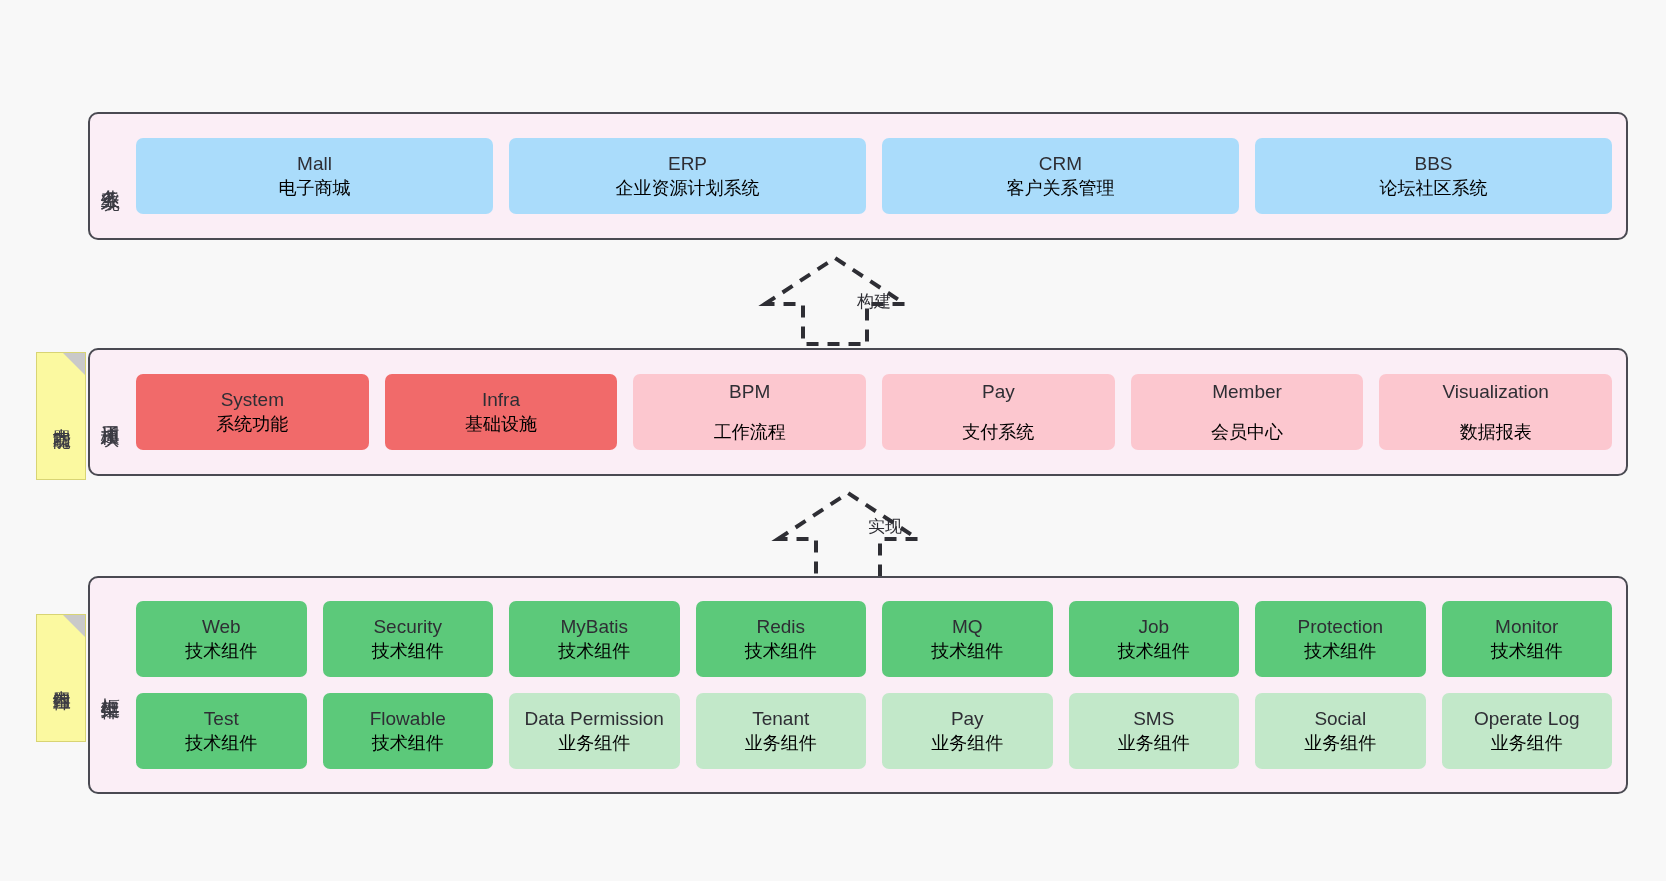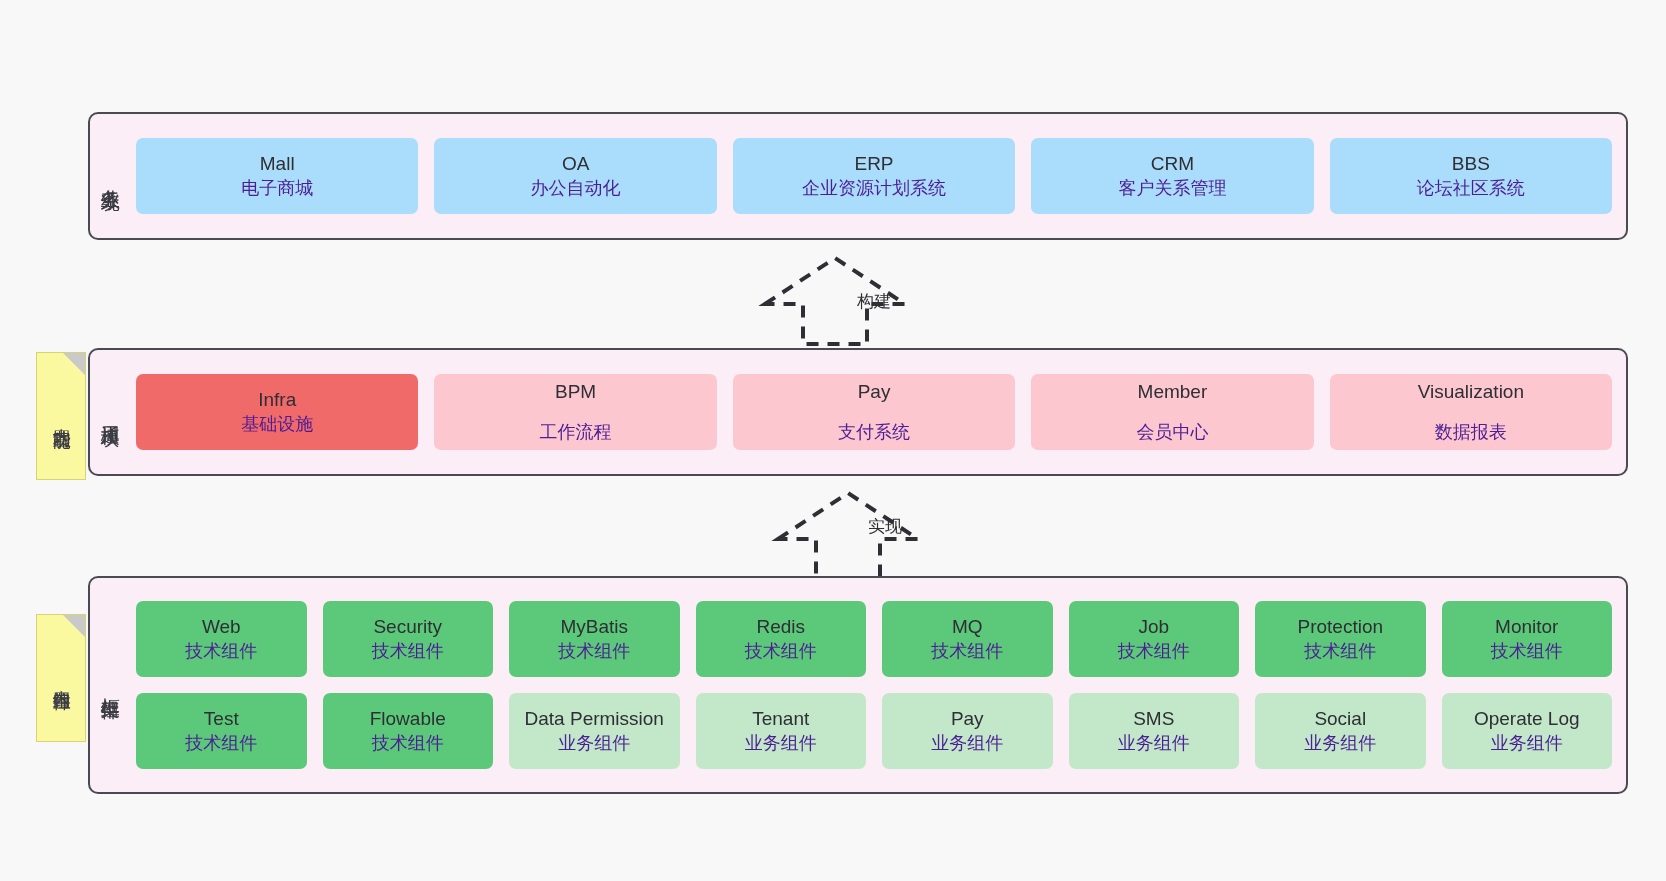--- a/index.html
+++ b/index.html
@@ -58,21 +58,21 @@
     display:flex;
     flex-direction:column;
     align-items:center;
     justify-content:center;
     text-align:center;
     line-height:1.3;
     box-sizing:border-box;
     padding:6px 4px;
   }
   .card .t1{font-size:19px;color:#2e2e34;}
-  .card .t2{font-size:18px;color:#4c1d95;}
+  .card .t2{font-size:18px;color:#000000;}
 
   
   #band-business{left:88px;top:112px;width:1540px;height:128px;}
   #band-business .card{background:#aadcfb;height:76px;}
 
   
   #band-modules{left:88px;top:348px;width:1540px;height:128px;}
   #band-modules .card{height:76px;}
   .c-red{background:#f16a6a;}
   .c-pink{background:#fcc7cf;justify-content:space-between;}
@@ -132,24 +132,20 @@
 
   <div class="band" id="band-business">
     <div class="band-label">业务系统</div>
     <div class="band-body">
       <div class="row">
         <div class="card">
           <span class="t1">Mall</span>
           <span class="t2">电子商城</span>
         </div>
         <div class="card">
-          <span class="t1">OA</span>
-          <span class="t2">办公自动化</span>
-        </div>
-        <div class="card">
           <span class="t1">ERP</span>
           <span class="t2">企业资源计划系统</span>
         </div>
         <div class="card">
           <span class="t1">CRM</span>
           <span class="t2">客户关系管理</span>
         </div>
         <div class="card">
           <span class="t1">BBS</span>
           <span class="t2">论坛社区系统</span>
@@ -168,20 +164,24 @@
   <div class="sticky" id="sticky-modules">
     <span class="fold"></span>
     <span>内置功能</span>
   </div>
 
   <div class="band" id="band-modules">
     <div class="band-label">通用模块</div>
     <div class="band-body">
       <div class="row">
         <div class="card c-red">
+          <span class="t1">System</span>
+          <span class="t2">系统功能</span>
+        </div>
+        <div class="card c-red">
           <span class="t1">Infra</span>
           <span class="t2">基础设施</span>
         </div>
         <div class="card c-pink">
           <span class="t1">BPM</span>
           <span class="t2">工作流程</span>
         </div>
         <div class="card c-pink">
           <span class="t1">Pay</span>
           <span class="t2">支付系统</span>

